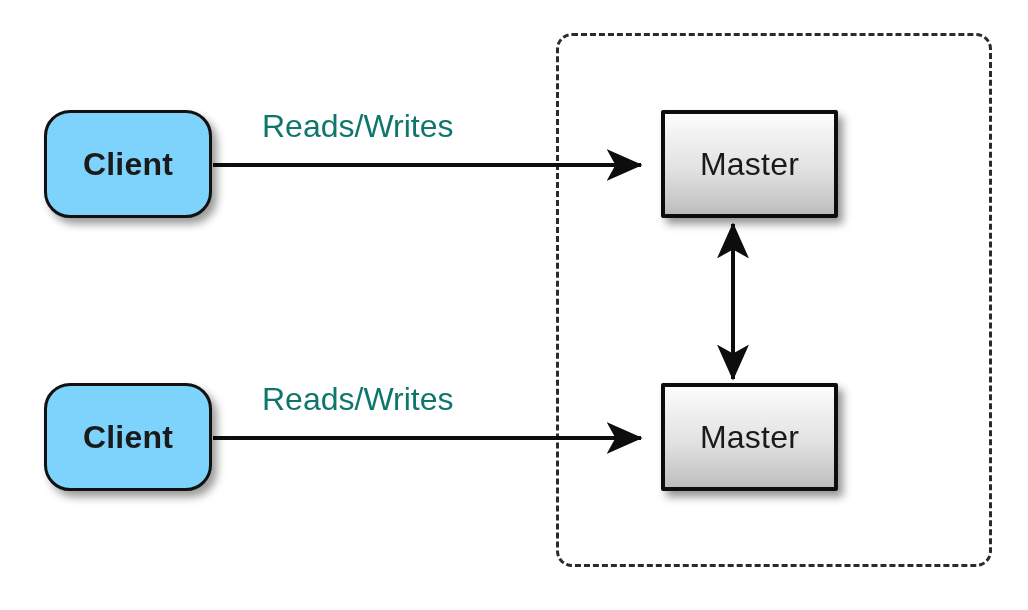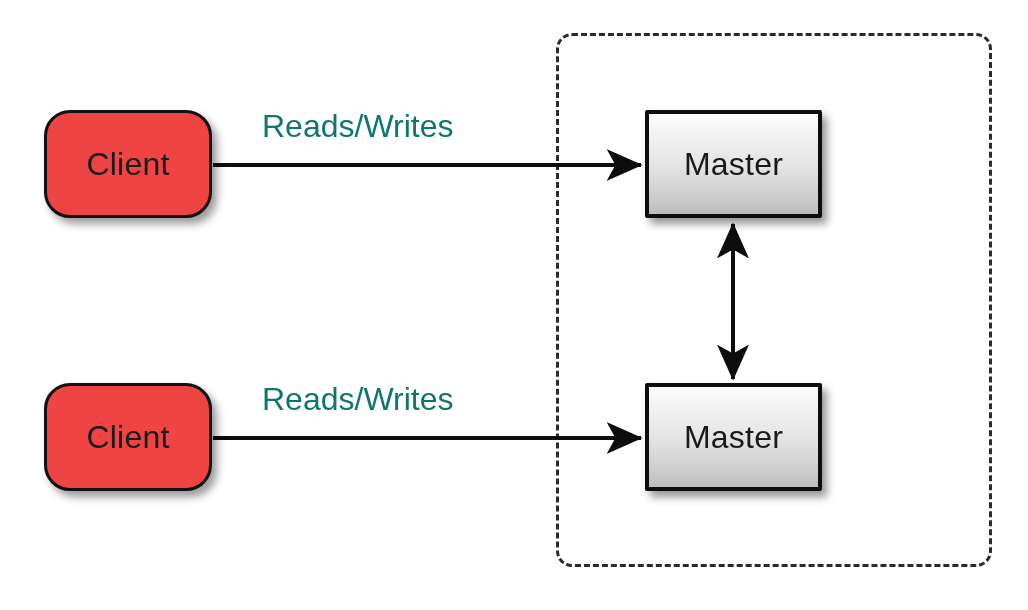--- a/index.html
+++ b/index.html
@@ -22,46 +22,48 @@
     box-sizing: border-box;
     border: 3px dashed #2b2b2b;
     border-radius: 16px;
     background: transparent;
   }
 
   
   .client-node {
     position: absolute;
     box-sizing: border-box;
-    background: #ef4444;
+    background: #7dd3fc;
     border: 3px solid #111111;
     border-radius: 26px;
     box-shadow: 5px 6px 9px rgba(0,0,0,0.40);
     display: flex;
     align-items: center;
     justify-content: center;
+    font-weight: bold;
   }
   .client-node .node-label {
     font-size: 32px;
     color: #1a1a1a;
     letter-spacing: 0.2px;
     line-height: 1;
   }
 
   
   .master-node {
     position: absolute;
     box-sizing: border-box;
     background: linear-gradient(to bottom, #fdfdfd 0%, #f3f3f3 18%, #e2e2e2 55%, #c8c8c8 88%, #bcbcbc 100%);
     border: 4px solid #0d0d0d;
     border-radius: 2px;
     box-shadow: 5px 6px 9px rgba(0,0,0,0.42);
     display: flex;
     align-items: center;
     justify-content: center;
+    margin-left: 16px;
   }
   .master-node .node-label {
     font-size: 32px;
     color: #1a1a1a;
     letter-spacing: 0.2px;
     line-height: 1;
   }
 
   
   .edge-label {

